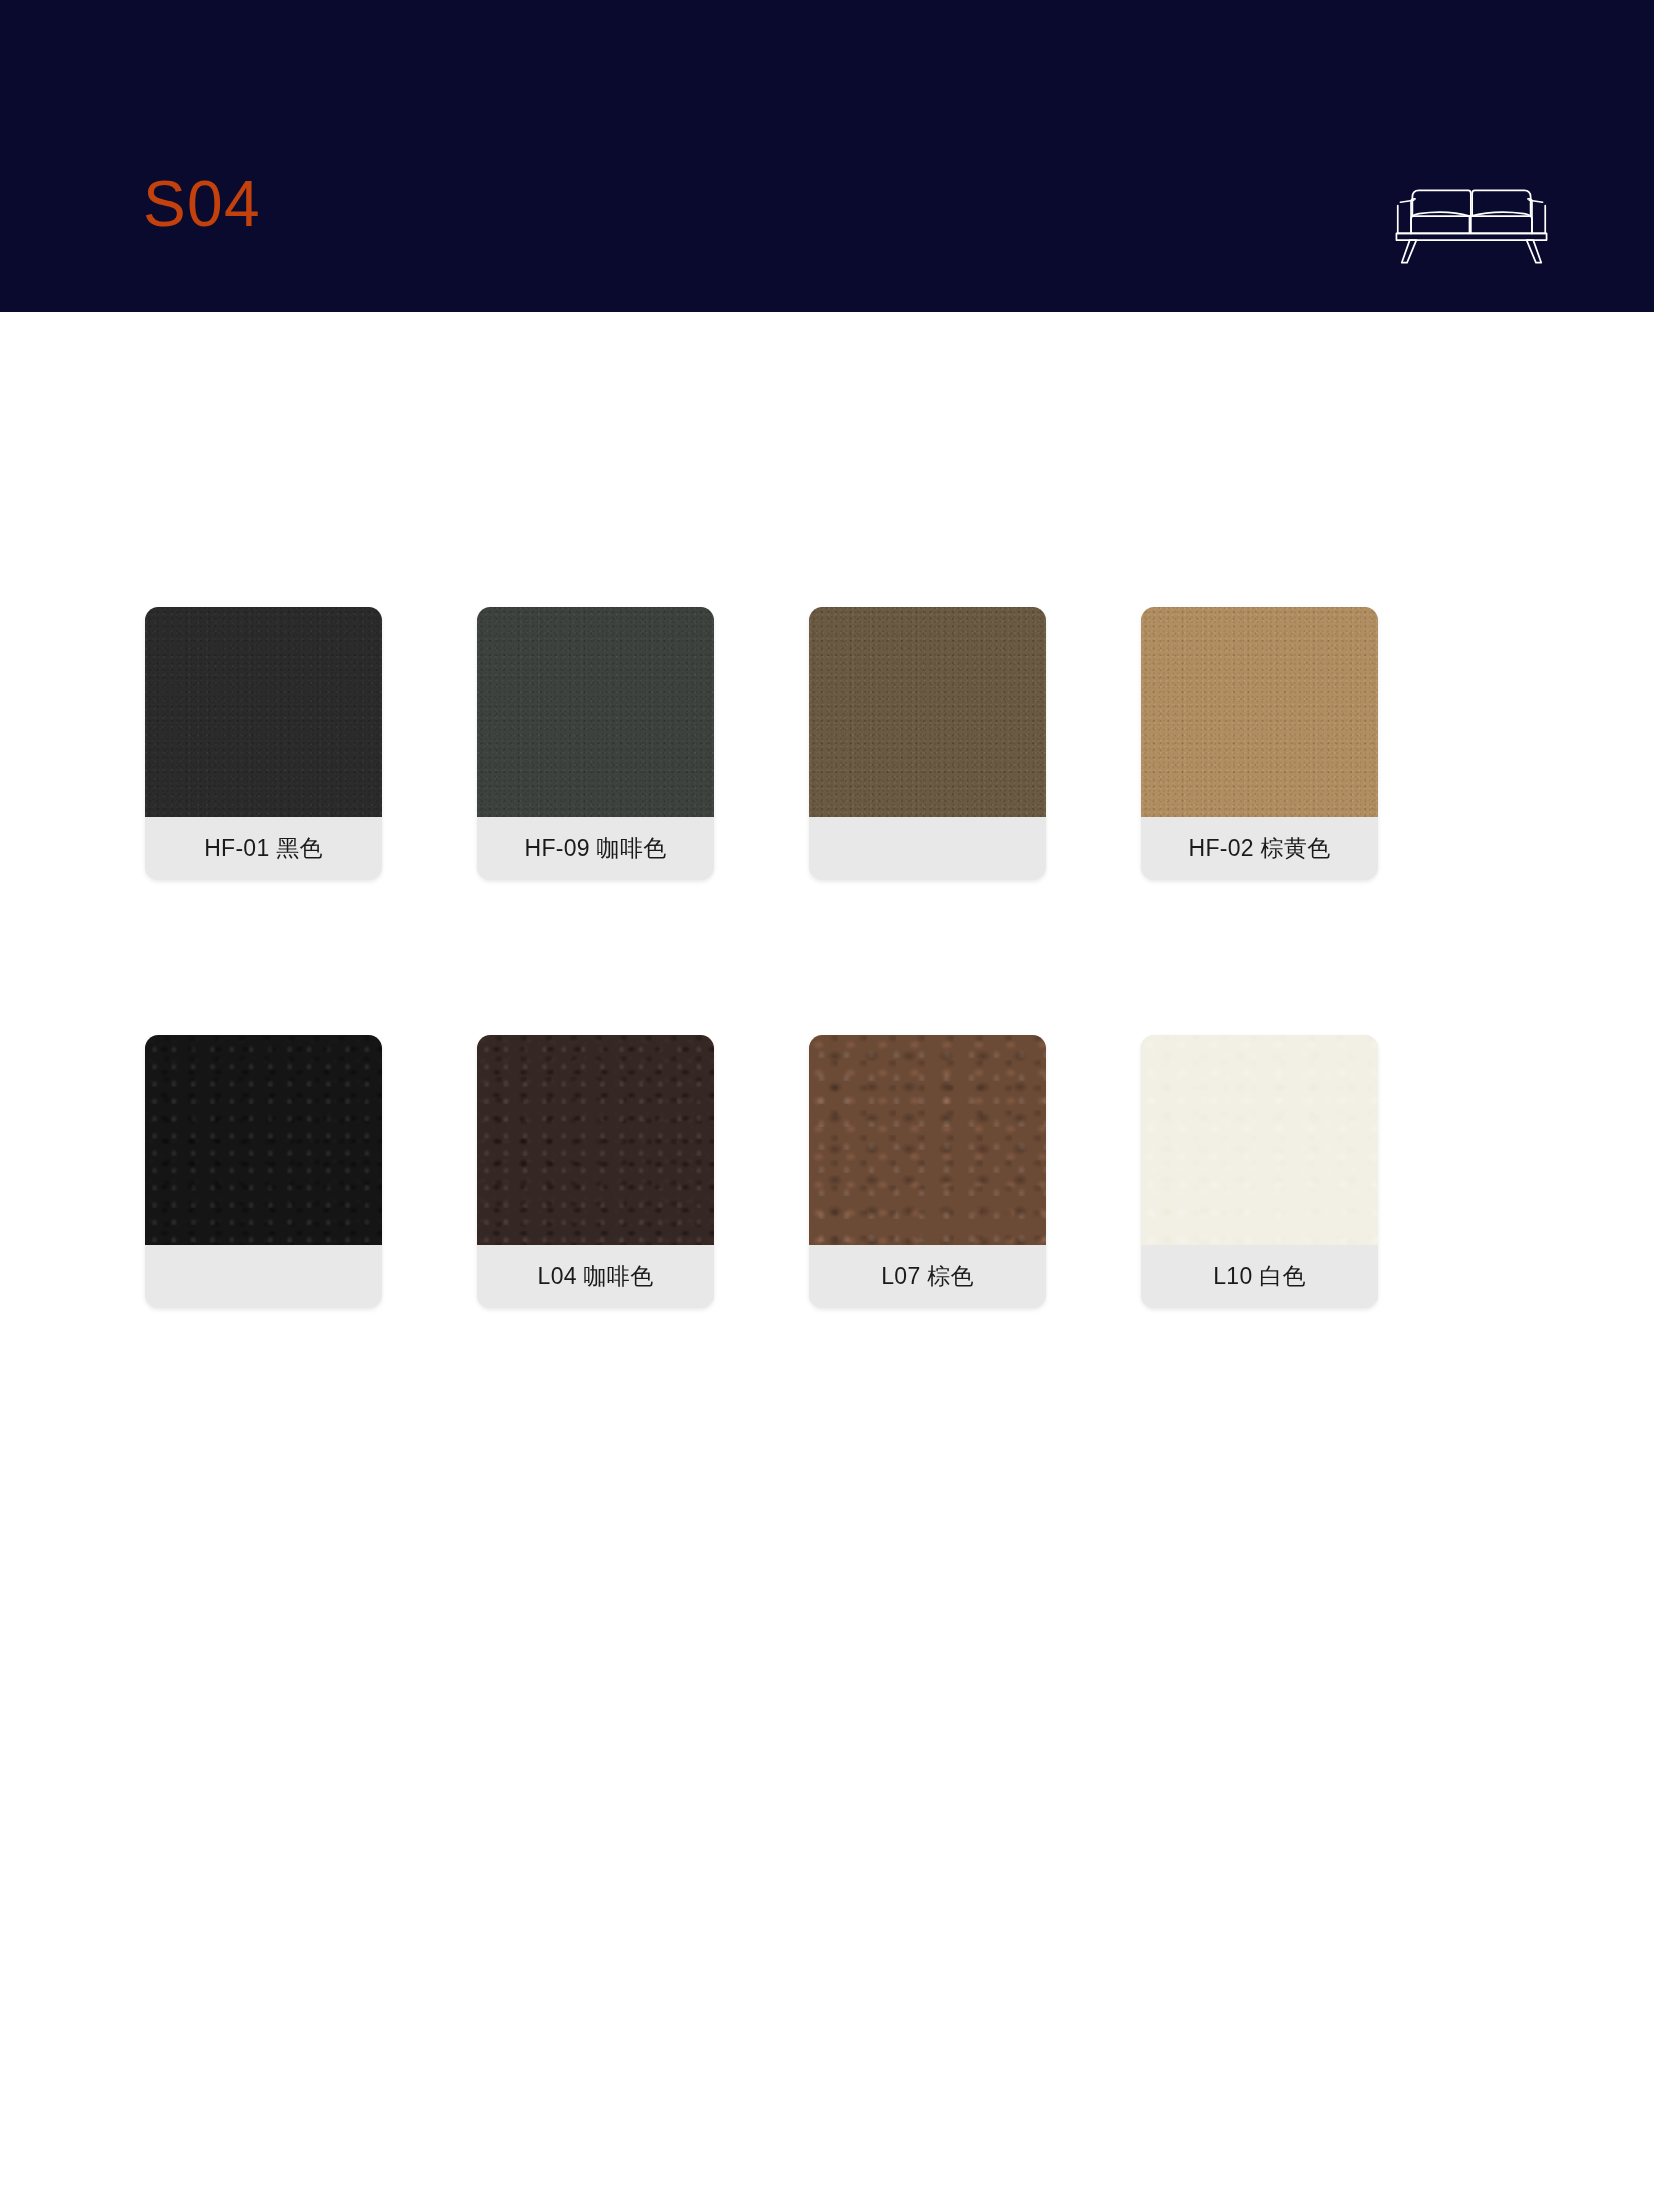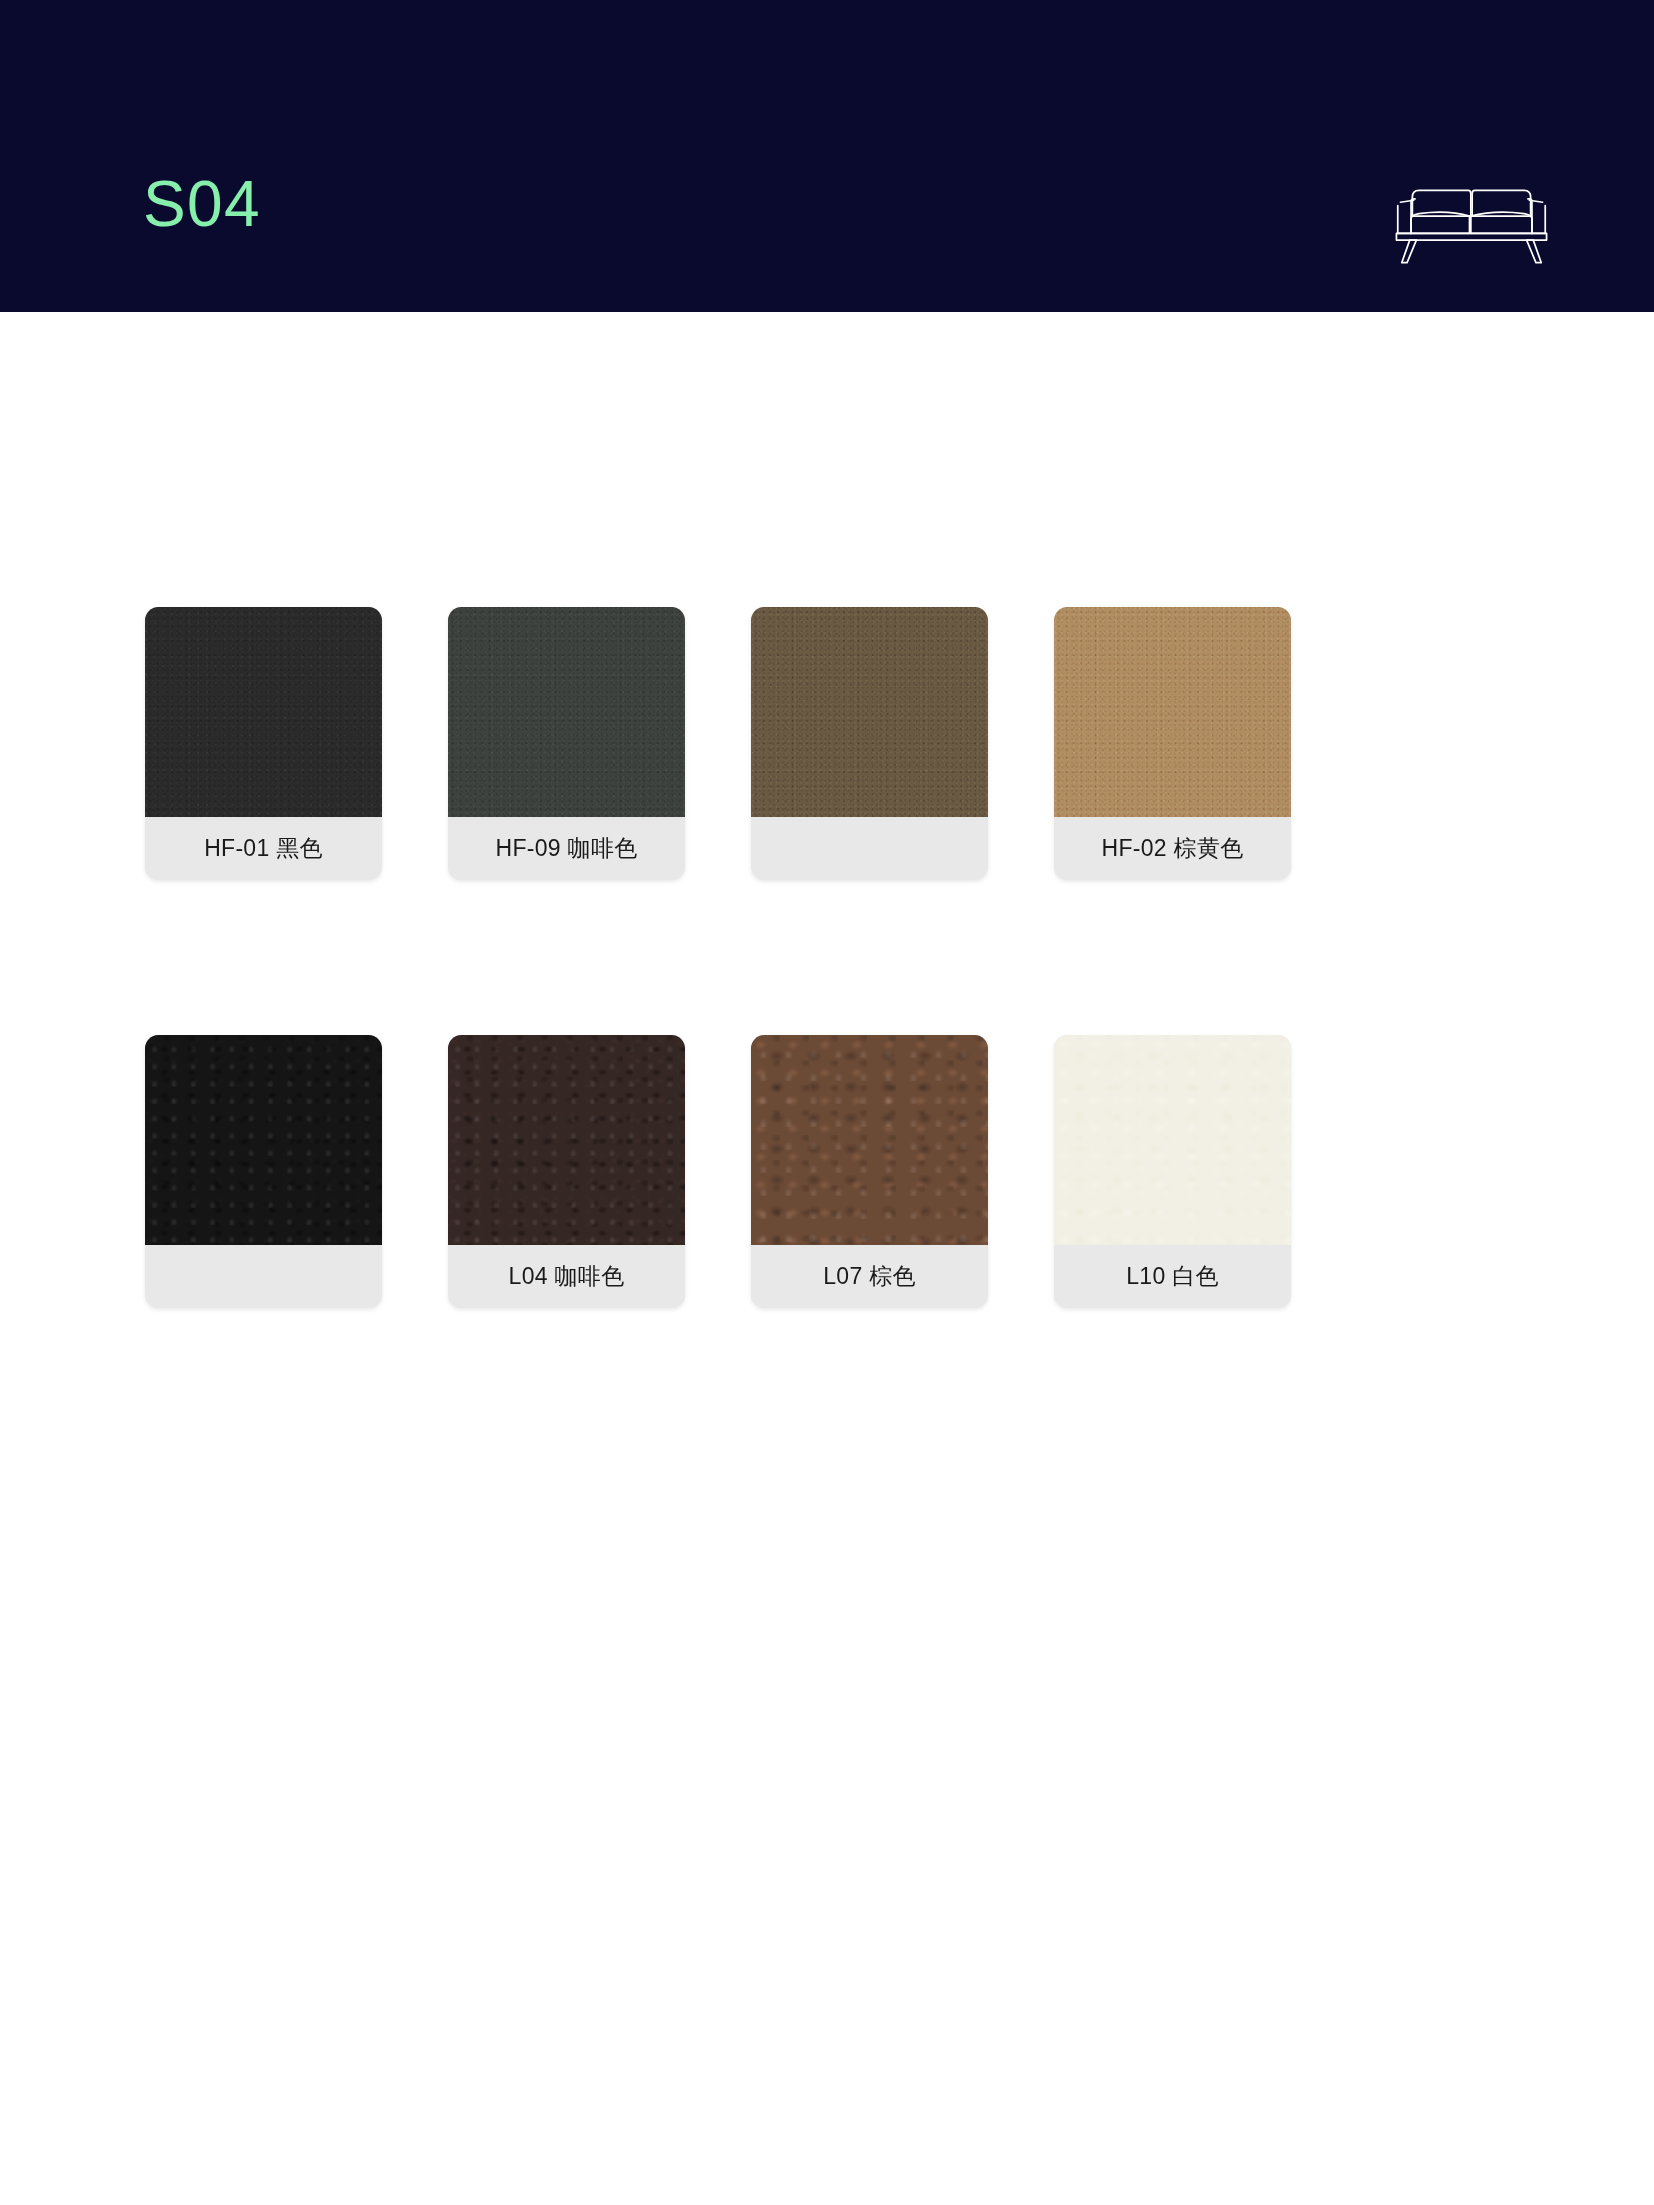--- a/index.html
+++ b/index.html
@@ -26,21 +26,21 @@
     background: #0a0a2e;
   }
   .page-title {
     position: absolute;
     left: 143px;
     top: 172px;
     font-size: 64px;
     line-height: 1;
     font-weight: 300;
     letter-spacing: 1.3px;
-    color: #86efac;
+    color: #c2410c;
     font-family: "Liberation Sans", "DejaVu Sans", sans-serif;
     white-space: nowrap;
   }
   .sofa-icon {
     position: absolute;
     left: 1395px;
     top: 175px;
     width: 153px;
     height: 93px;
   }
@@ -53,21 +53,21 @@
   
   .swatch-grid {
     position: absolute;
     left: 145px;
     top: 607px;
     width: 1381px;
   }
   .swatch-row {
     display: flex;
     flex-direction: row;
-    gap: 66px;
+    gap: 95px;
   }
   .swatch-row.row-2 {
     margin-top: 155px;
   }
 
   .swatch-card {
     width: 237px;
     border-radius: 13.3px;
     overflow: hidden;
     background: #e8e8e8;

